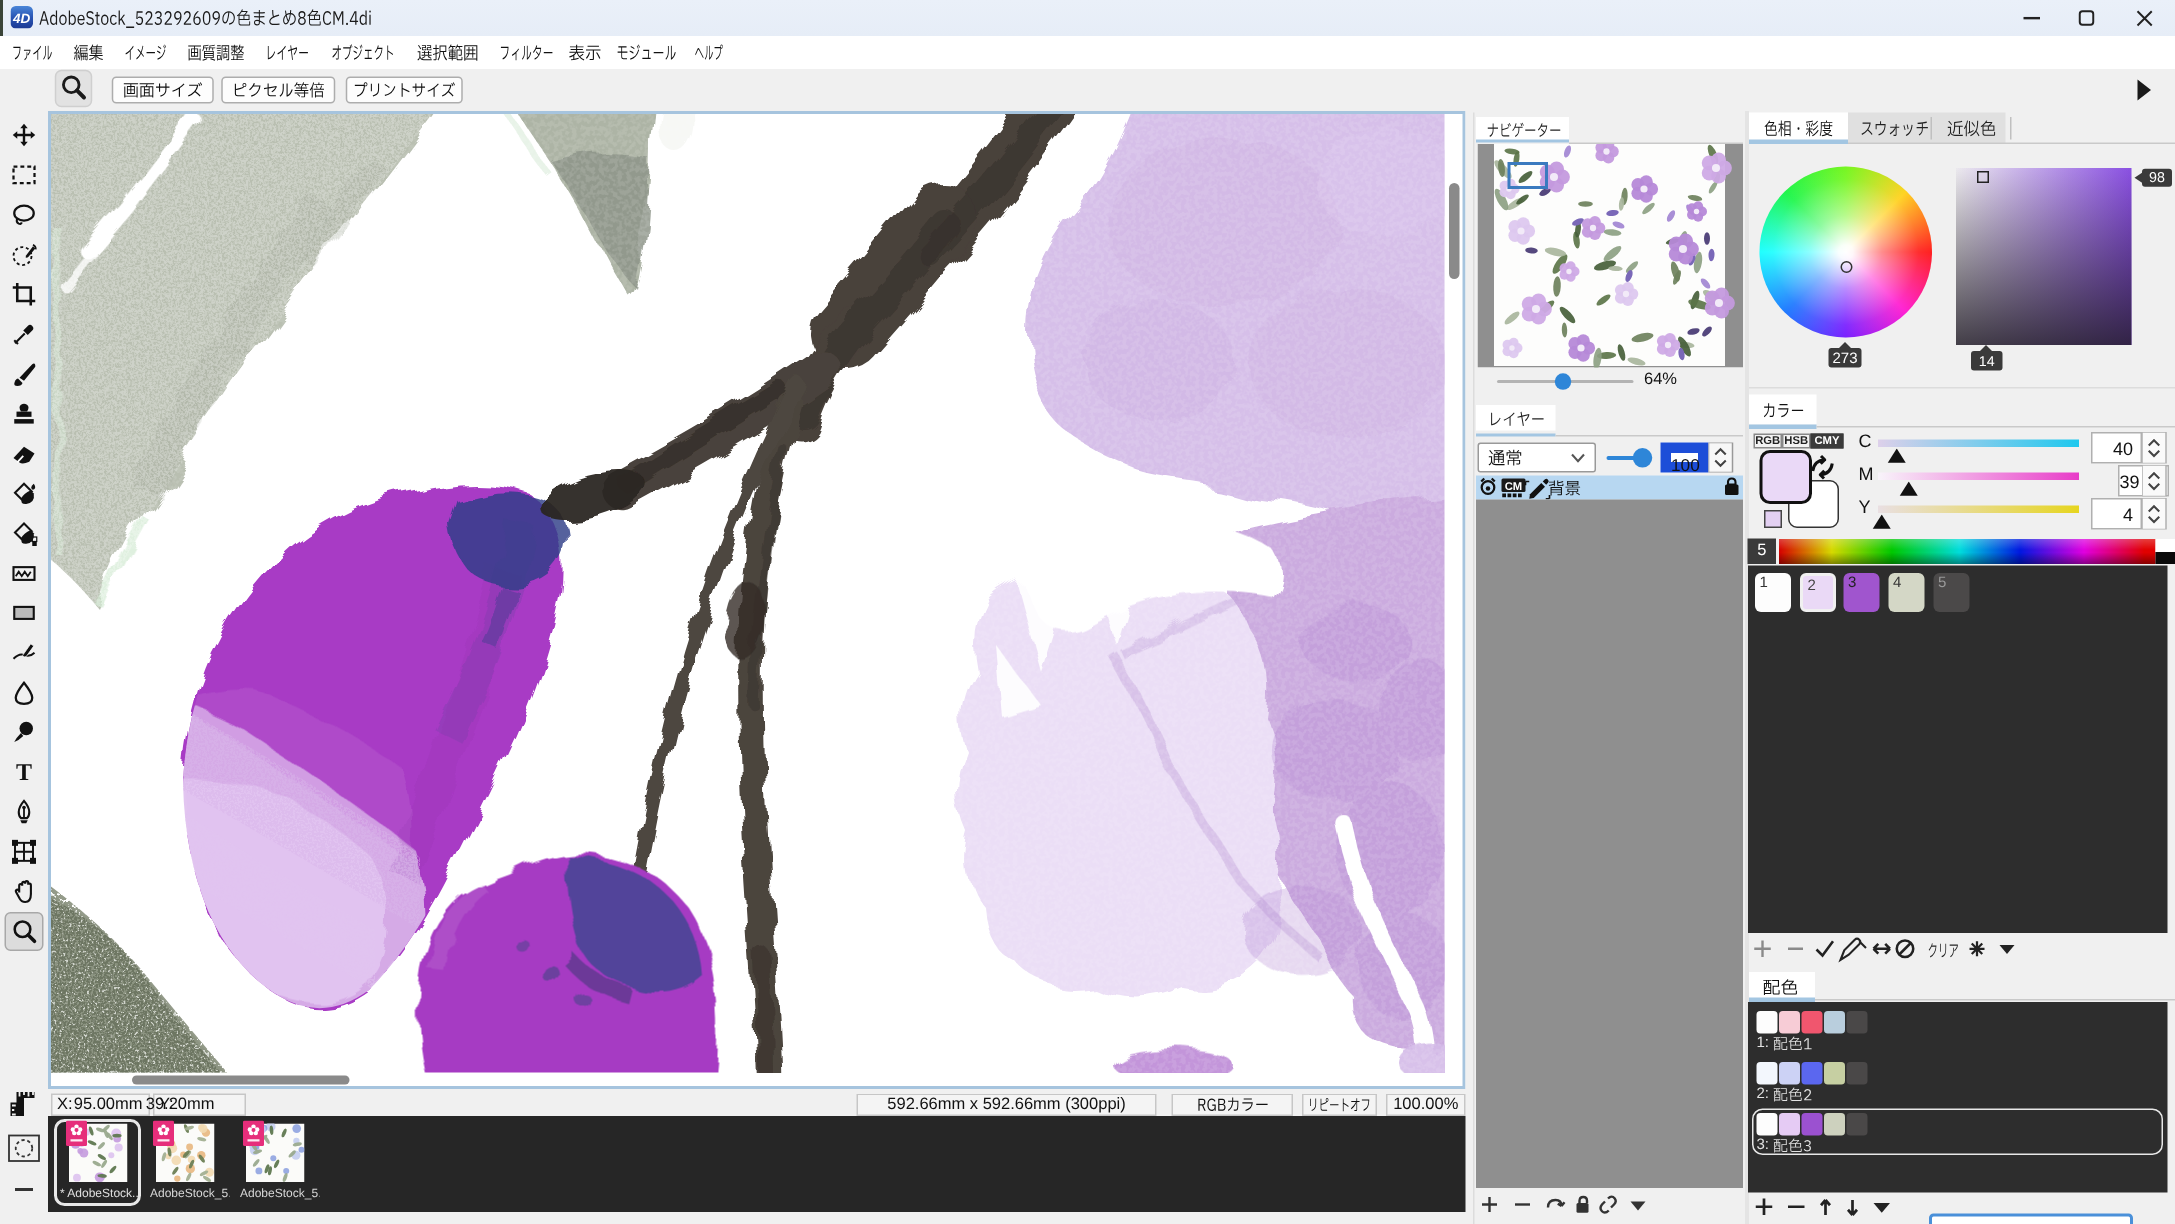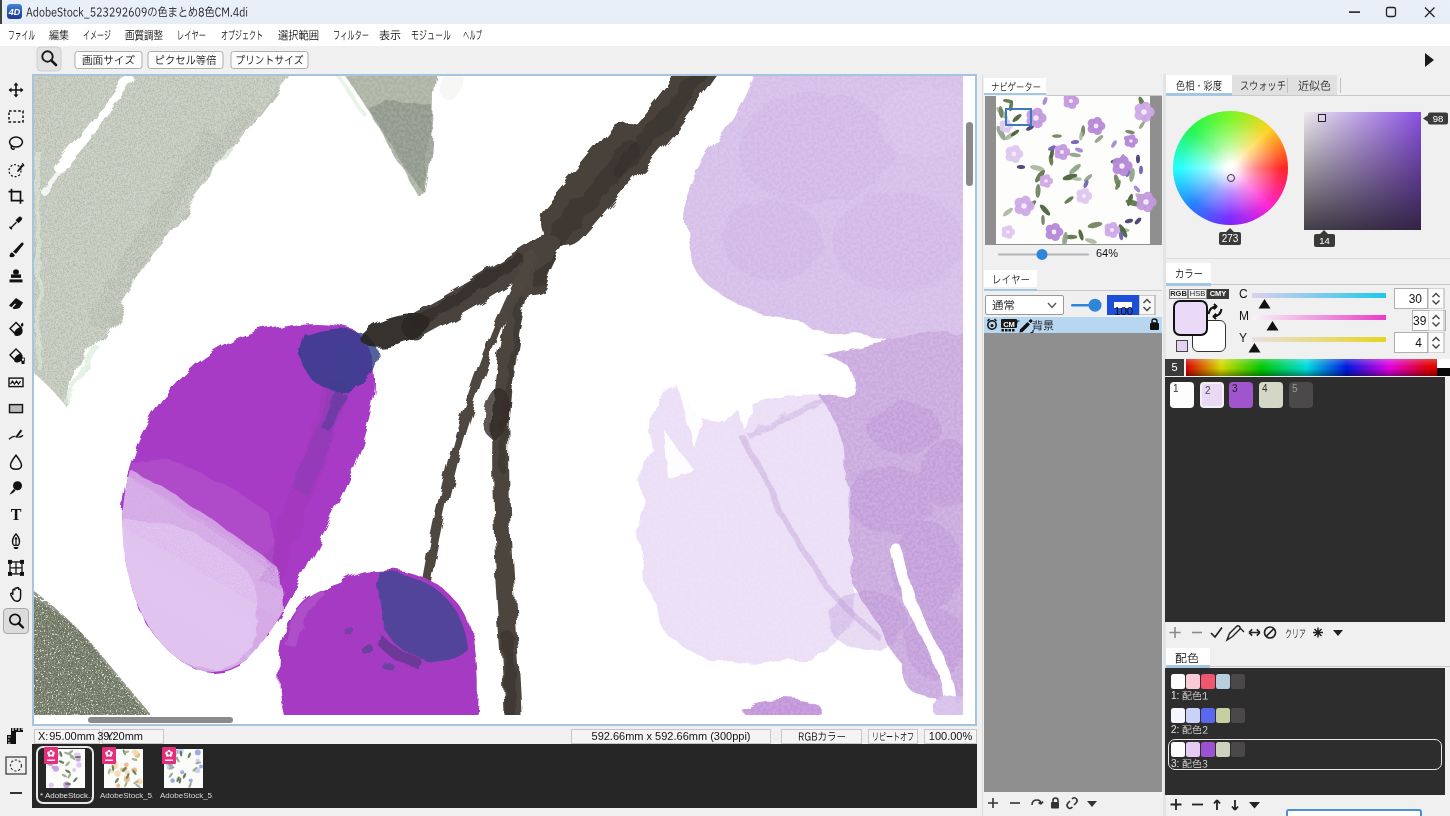--- a/index.html
+++ b/index.html
@@ -803,35 +803,35 @@
     <div class="ab" style="left:1166px;top:258px;width:284px;height:1px;background:#dcdcdc"></div>
     <div class="ab" style="left:1166px;top:263px;width:45px;height:20px;background:#fff"></div>
     <svg class="ab" style="left:1166px;top:263px" width="100" height="21" viewBox="0 0 100 21">
       <g transform="translate(9.0 15.0) scale(0.8116 1)">
         <path transform="translate(0.0 0.0) scale(0.011500 -0.011500)" fill="#111" d="M839 608V544Q839 270 817 138Q804 61 764 31Q725 1 639 1H522L507 70H628Q689 70 715 89Q741 108 749 161Q758 219 763 318Q768 416 768 513V542H471Q458 344 377 213Q296 82 141 -13L98 47Q244 135 316 250Q388 364 400 542H113V608H403V622V797H473V619V608ZM1214 749H1789V679H1214ZM1121 509H1857Q1849 297 1720 164Q1590 31 1361 -17L1331 53Q1531 95 1640 190Q1748 284 1777 439H1121ZM2900 342H2100V418H2900Z"></path>
       </g>
     </svg>
     <div class="ab" style="left:1166px;top:283px;width:45px;height:2.5px;background:#a3c6e2"></div>
     <div class="ab" style="left:1211px;top:284px;width:239px;height:1px;background:#c9c9c9"></div>
     <div class="ab" style="left:1169px;top:289px;width:19px;height:10px;background:#f2f2f2;border:1px solid #888;font-size:7.5px;font-weight:bold;color:#222;text-align:center;line-height:8.5px">RGB</div>
-    <div class="ab" style="left:1188px;top:289px;width:19px;height:10px;background:#f2f2f2;border:1px solid #888;font-size:7.5px;font-weight:normal;color:#222;text-align:center;line-height:8.5px">HSB</div>
+    <div class="ab" style="left:1188px;top:289px;width:19px;height:10px;background:#f2f2f2;border:1px solid #888;font-size:7.5px;font-weight:bold;color:#222;text-align:center;line-height:8.5px">HSB</div>
     <div class="ab" style="left:1207px;top:289px;width:22px;height:10px;background:#3a3a3a;border:1px solid #3a3a3a;font-size:7.5px;font-weight:bold;color:#fff;text-align:center;line-height:8.5px">CMY</div>
     <div class="ab" style="left:1192px;top:320px;width:34px;height:32px;background:#fff;border:1.6px solid #333;border-radius:6px"></div>
     <div class="ab" style="left:1173px;top:300px;width:35px;height:36px;background:#ead9f7;border:2.6px solid #111;border-radius:7px"></div>
     <div class="ab" style="left:1176px;top:340px;width:12px;height:12px;background:#e3d0f2;border:1.4px solid #444"></div>
     <svg class="ab" style="left:1206px;top:302px" width="22" height="20" viewBox="0 0 22 20">
 <path d="M2.5 12 Q3.5 5 10.5 4.5 L8 2 M10.5 4.5 L7.8 7.2" fill="none" stroke="#111" stroke-width="2" stroke-linejoin="round"></path>
 <path d="M15.5 7 Q14.5 14 7.5 14.5 L10 17 M7.5 14.5 L10.2 11.8" fill="none" stroke="#111" stroke-width="2" stroke-linejoin="round"></path>
 </svg>
     <div class="ab" style="left:1239px;top:286.5px;font-size:12px;color:#111">C</div>
     <div class="ab" style="left:1252px;top:292.5px;width:134px;height:5.5px;background:linear-gradient(to right,#ddd0ea,#1ec8ee)"></div>
     <svg class="ab" style="left:1258px;top:299.0px" width="13" height="10" viewBox="0 0 13 10">
       <path d="M6.5 0 L12.5 9.5 H0.5 Z" fill="#111"></path>
     </svg>
-    <div class="ab" style="left:1394px;top:288.0px;width:34px;height:21px;background:#fff;border:1px solid #b0b0b0;font-size:12px;color:#111;text-align:right;line-height:20px;padding-right:5px">30</div>
+    <div class="ab" style="left:1394px;top:288.0px;width:34px;height:21px;background:#fff;border:1px solid #b0b0b0;font-size:12px;color:#111;text-align:right;line-height:20px;padding-right:5px">40</div>
     <svg class="ab" style="left:1428px;top:288.0px" width="17" height="21" viewBox="0 0 17 21">
 <rect x="0" y="0" width="16" height="21" fill="#fafafa" stroke="#b0b0b0"></rect>
 <path d="M4.5 9 L8 5.5 L11.5 9 M4.5 12.5 L8 16 L11.5 12.5" fill="none" stroke="#444" stroke-width="1.4"></path>
     </svg>
     <div class="ab" style="left:1239px;top:308.5px;font-size:12px;color:#111">M</div>
     <div class="ab" style="left:1252px;top:314.5px;width:134px;height:5.5px;background:linear-gradient(to right,#f8f4fa,#e83cc8)"></div>
     <svg class="ab" style="left:1266px;top:321.0px" width="13" height="10" viewBox="0 0 13 10">
       <path d="M6.5 0 L12.5 9.5 H0.5 Z" fill="#111"></path>
     </svg>
     <div class="ab" style="left:1412px;top:310.0px;width:34px;height:21px;background:#fff;border:1px solid #b0b0b0;font-size:12px;color:#111;text-align:left;line-height:20px;padding-right:5px">39</div>

